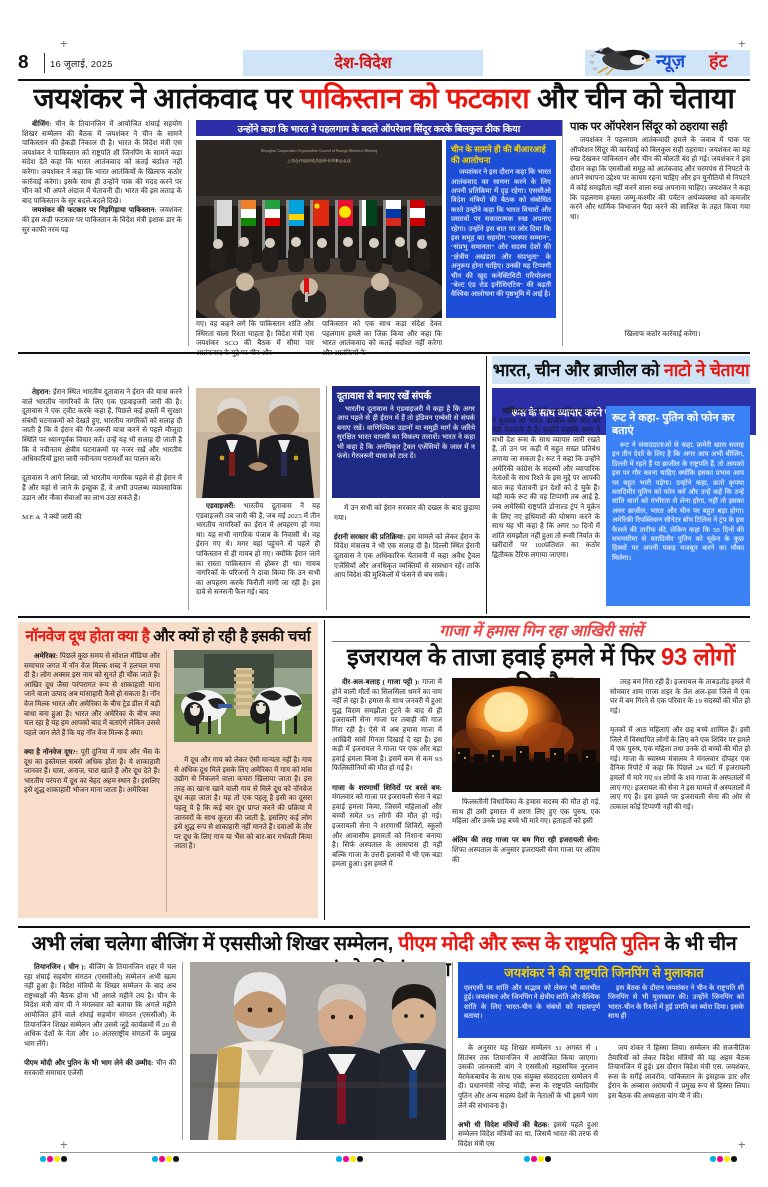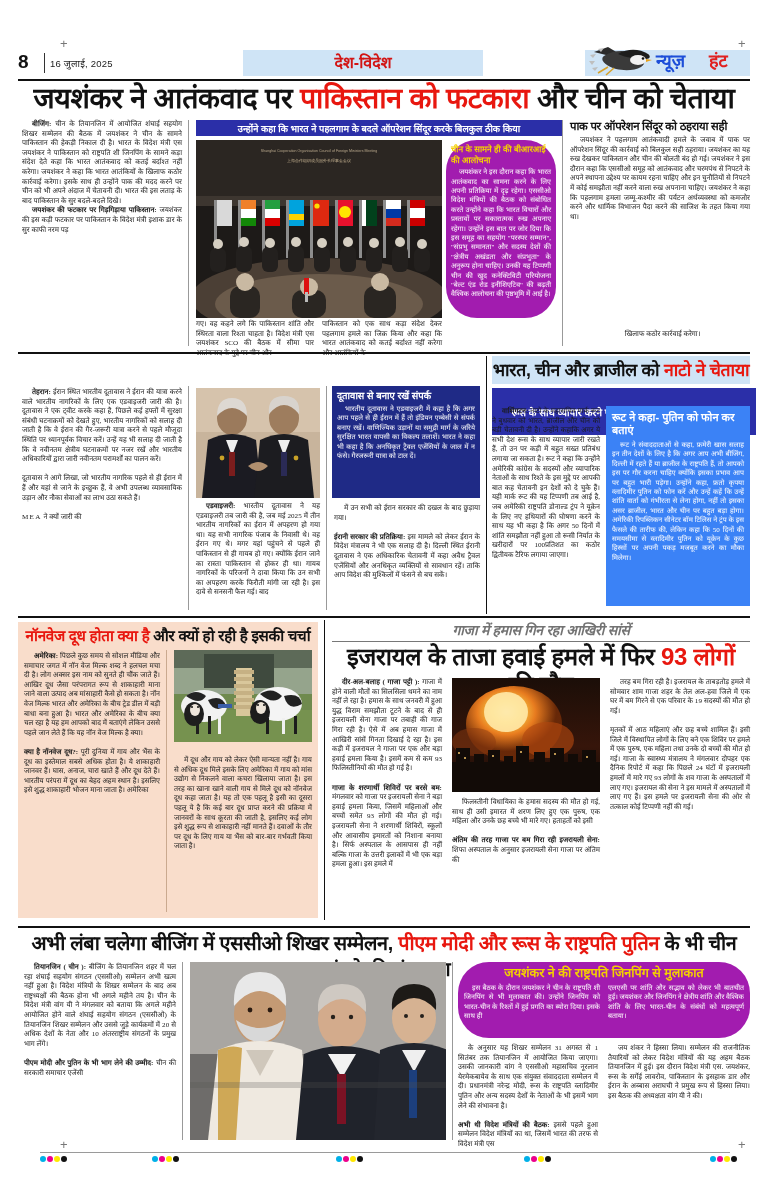--- a/index.html
+++ b/index.html
@@ -32,21 +32,21 @@
   .hl .rd{color:#e8170f;}
   .body-t{font-size:7.1px;line-height:9.6px;text-align:justify;text-justify:inter-word;hyphens:auto;}
   .body-t b{font-weight:bold;}
   .vr{position:absolute;width:1px;background:#999;}
   .hrule{position:absolute;height:1px;background:#111;}
   .hrule2{position:absolute;height:2px;background:#111;}
   .photo{position:absolute;overflow:hidden;background:#333;}
   .cap{position:absolute;font-size:7.1px;line-height:9.6px;text-align:justify;}
 
   .strapline{position:absolute;background:#2b2fa8;color:#fff;font-family:"Liberation Sans",sans-serif;font-weight:bold;display:flex;align-items:center;justify-content:center;text-align:center;}
-  .boxdark{position:absolute;background:#a21caf;color:#fff;border-radius:31px;}
+  .boxdark{position:absolute;background:#1d4ed8;color:#fff;}
   .boxdark .bt{font-family:"Liberation Sans",sans-serif;font-weight:bold;color:#f4d000;text-align:left;}
   .boxdark .bb{font-size:7px;line-height:9.4px;text-align:justify;color:#fff;}
 
   .boxblue{position:absolute;background:#1f2a86;color:#fff;}
   .boxblue .bt{font-family:Liberation Sans, sans-serif;font-weight:bold;color:#fff;}
   .boxblue .bb{font-size:7px;line-height:9.4px;text-align:justify;color:#fff;}
 
   .boxgreen{position:absolute;background:#3b82f6;color:#fff;}
   .boxgreen .bt{font-family:"Liberation Sans",sans-serif;font-weight:bold;color:#fff;font-size:11px;line-height:13px;}
   .boxgreen .bb{font-size:7px;line-height:9.4px;text-align:justify;color:#fff;}
@@ -340,21 +340,21 @@
   </div>
 
   <div class="body-t" style="position:absolute;left:174px;top:756px;width:138px;">
     <div id="milk-c2">
         <span style="display:block;text-indent:10px">में दूध और गाय को लेकर ऐसी मान्यता नहीं है। गाय से अधिक दूध मिले इसके लिए अमेरिका में गाय को मांस उद्योग से निकलने वाला कचरा खिलाया जाता है। इस तरह का खाना खाने वाली गाय से मिले दूध को नॉनवेज दूध कहा जाता है। यह तो एक पहलू है इसी का दूसरा पहलू ये है कि कई बार दूध प्राप्त करने की प्रक्रिया में जानवरों के साथ क्रूरता की जाती है, इसलिए कई लोग इसे शुद्ध रूप से शाकाहारी नहीं मानते हैं। दवाओं के तौर पर दूध के लिए गाय या भैंस को बार-बार गर्भवती किया जाता है।</span>
       </div>
   </div>
 
   <div class="vr" style="left:324px;top:620px;height:300px;background:#111;"></div>
 
-  <div class="hl" style="position:absolute;left:332px;top:622px;width:418px;font-size:14px;line-height:17px;text-align:center;color:#737373;font-style:italic;">गाजा में हमास गिन रहा आखिरी सांसें</div>
+  <div class="hl" style="position:absolute;left:332px;top:622px;width:418px;font-size:16px;line-height:17px;text-align:center;color:#ef4444;font-style:italic;">गाजा में हमास गिन रहा आखिरी सांसें</div>
   <div class="hrule" style="left:332px;top:641px;width:418px;background:#777;"></div>
   <div class="hl" style="position:absolute;left:332px;top:643px;width:418px;font-size:24px;line-height:28px;text-align:center;">
     <span id="gaza-h"><span>इजरायल के ताजा हवाई हमले में फिर </span><span class="rd">93 लोगों</span><span> की मौत</span></span>
   </div>
 
   <div class="body-t" style="position:absolute;left:332px;top:678px;width:110px;">
     <div id="gaza-c1">
         <span style="display:block;text-indent:10px"><b>दीर-अल-बलाह ( गाजा पट्टी ):</b> गाजा में होने वाली मौतों का सिलसिला थमने का नाम नहीं ले रहा है। हमास के साथ जनवरी में हुआ युद्ध विराम समझौता टूटने के बाद से ही इजरायली सेना गाजा पर तबाही की गाज गिरा रही है। ऐसे में अब हमास गाजा में आखिरी सांसें गिनता दिखाई दे रहा है। इस कड़ी में इजरायल ने गाजा पर एक और बड़ा हवाई हमला किया है। इसमें कम से कम 93 फिलिस्तीनियों की मौत हो गई है।<br><br><b>गाजा के शरणार्थी शिविरों पर बरसे बम:</b> मंगलवार को गाजा पर इजरायली सेना ने बड़ा हवाई हमला किया, जिसमें महिलाओं और बच्चों समेत 93 लोगों की मौत हो गई। इजरायली सेना ने शरणार्थी शिविरों, स्कूलों और आवासीय इमारतों को निशाना बनाया है। सिर्फ अस्पताल के आसपास ही नहीं बल्कि गाजा के उत्तरी इलाकों में भी एक बड़ा हमला हुआ। इस हमले में</span>
       </div>
   </div>
@@ -466,22 +466,22 @@
       <g fill="#55524f">
         <rect x="0" y="120" width="256" height="6" opacity="0.25"></rect>
       </g>
     </svg>
   </div>
   <div class="vr" style="left:452px;top:962px;height:178px;"></div>
 
   <div class="boxdark" style="left:458px;top:962px;width:292px;height:76px;padding:4px 6px;box-sizing:border-box;">
     <div class="bt" style="font-size:12.6px;line-height:15px;text-align:center;margin-bottom:3px;">जयशंकर ने की राष्ट्रपति जिनपिंग से मुलाकात</div>
     <div style="display:flex;gap:8px;">
+      <div class="bb" style="flex:1;">एलएसी पर शांति और सद्भाव को लेकर भी बातचीत हुई। जयशंकर और जिनपिंग ने क्षेत्रीय शांति और वैश्विक शांति के लिए भारत-चीन के संबंधों को महत्वपूर्ण बताया।</div>
       <div class="bb" style="flex:1;text-indent:8px;">इस बैठक के दौरान जयशंकर ने चीन के राष्ट्रपति शी जिनपिंग से भी मुलाकात की। उन्होंने जिनपिंग को भारत-चीन के रिश्तों में हुई प्रगति का ब्योरा दिया। इसके साथ ही</div>
-      <div class="bb" style="flex:1;">एलएसी पर शांति और सद्भाव को लेकर भी बातचीत हुई। जयशंकर और जिनपिंग ने क्षेत्रीय शांति और वैश्विक शांति के लिए भारत-चीन के संबंधों को महत्वपूर्ण बताया।</div>
     </div>
   </div>
 
   <div class="body-t" style="position:absolute;left:458px;top:1044px;width:140px;">
     <div id="sco-c2">
         <span style="display:block;text-indent:10px">के अनुसार यह शिखर सम्मेलन 31 अगस्त से 1 सितंबर तक तियानजिन में आयोजित किया जाएगा। उसकी जानकारी वांग ने एससीओ महासचिव नूरलान येरमेकबायेव के साथ एक संयुक्त संवाददाता सम्मेलन में दी। प्रधानमंत्री नरेन्द्र मोदी, रूस के राष्ट्रपति व्लादिमीर पुतिन और अन्य सदस्य देशों के नेताओं के भी इसमें भाग लेने की संभावना है।<br><br><b>अभी थी विदेश मंत्रियों की बैठक:</b> इससे पहले हुआ सम्मेलन विदेश मंत्रियों का था, जिसमें भारत की तरफ से विदेश मंत्री एस</span>
       </div>
   </div>
   <div class="body-t" style="position:absolute;left:608px;top:1044px;width:142px;">
     <div id="sco-c3">

